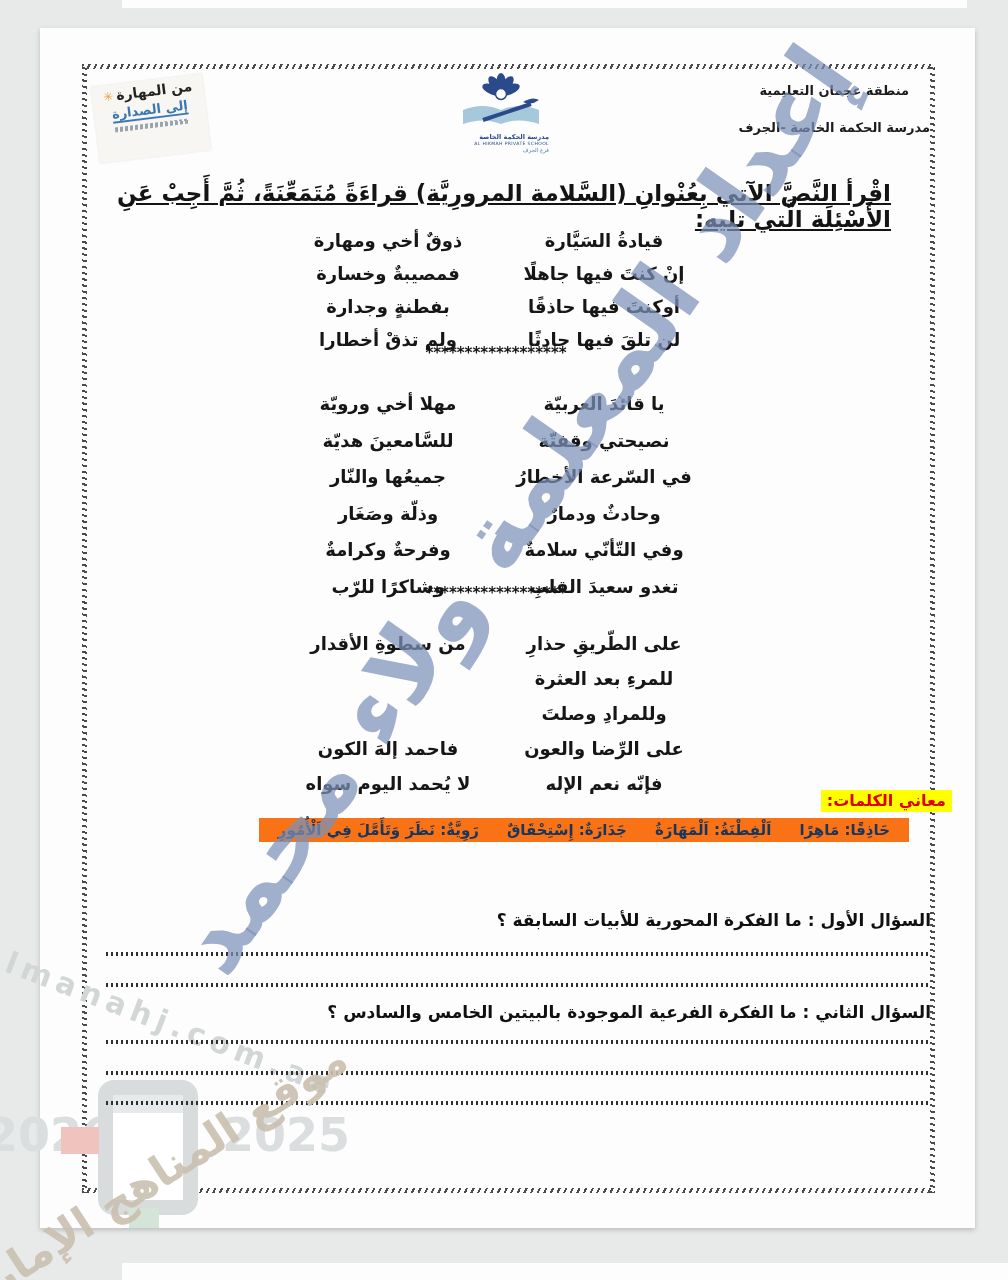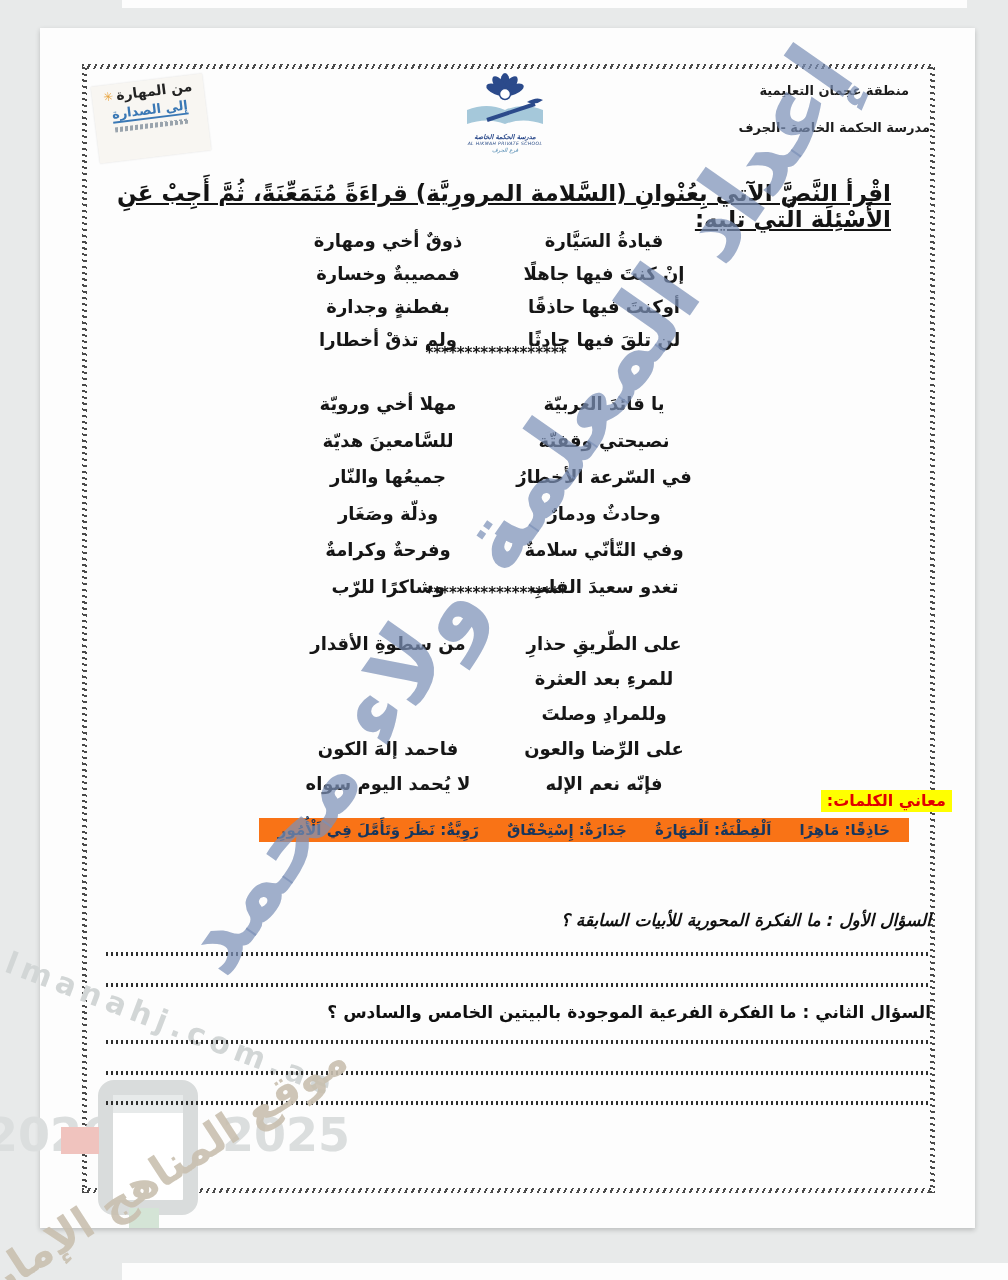--- a/index.html
+++ b/index.html
@@ -17,21 +17,21 @@
   }
   
   .frame{position:absolute;pointer-events:none;}
   .frame.t{left:42px;top:36px;width:853px;height:5px;background:repeating-linear-gradient(115deg,#4a4a4a 0 2px,transparent 2px 6px);}
   .frame.b{left:42px;top:1160px;width:853px;height:5px;background:repeating-linear-gradient(115deg,#4a4a4a 0 2px,transparent 2px 6px);}
   .frame.l{left:42px;top:36px;width:5px;height:1129px;background:repeating-linear-gradient(15deg,#4a4a4a 0 2px,transparent 2px 6px);}
   .frame.r{left:890px;top:36px;width:5px;height:1129px;background:repeating-linear-gradient(15deg,#4a4a4a 0 2px,transparent 2px 6px);}
 
   
   .hdr-right{position:absolute;right:45px;top:44px;text-align:center;font-size:13px;font-weight:bold;color:#1c1c1c;direction:rtl;line-height:37px;}
-  .school-logo{position:absolute;left:412px;top:44px;width:106px;height:100px;text-align:center;font-style:italic;}
+  .school-logo{position:absolute;left:403px;top:44px;width:106px;height:100px;text-align:right;}
   .school-logo .tiny-ar{font-size:6.5px;color:#2b4a8b;font-weight:bold;line-height:7px;}
   .school-logo .tiny-en{font-size:4.5px;color:#274a86;line-height:6px;letter-spacing:.4px;}
   .school-logo .tiny-br{font-size:5.5px;color:#4d87b0;line-height:7px;}
   .skill-logo{position:absolute;left:55px;top:52px;width:112px;height:74px;background:#f8f6f2;transform:rotate(-7deg);direction:rtl;text-align:center;padding-top:3px;box-shadow:0 0 2px rgba(0,0,0,.12);}
   .skill-logo .l1{font-size:14px;font-weight:bold;color:#232323;}
   .skill-logo .star{color:#e8a33d;font-size:12px;margin-right:3px;}
   .skill-logo .l2{font-size:13px;font-weight:bold;color:#3a78b5;border-bottom:2px solid #3a78b5;display:inline-block;margin-top:1px;}
   .skill-logo .cap{width:74px;height:5px;margin:4px auto 0;background:repeating-linear-gradient(90deg,#9aa4ad 0 3px,transparent 3px 5px);}
 
   
@@ -49,21 +49,21 @@
 
   
   .vocab-title{position:absolute;right:23px;top:762px;background:#ffff00;color:#e00000;font-weight:bold;font-size:16px;padding:1px 6px 2px;direction:rtl;}
   .vocab{position:absolute;right:66px;top:790px;direction:rtl;text-align:right;font-weight:bold;font-size:15px;color:#17365d;}
   .vrow{background:#f97316;display:block;width:fit-content;margin-bottom:8px;padding:3px 5px;}
   .vrow .entry{padding:0 14px;display:inline-block;white-space:nowrap;}
   .vrow.r2 .entry{padding:0 21px;}
 
   
   .q{position:absolute;right:44px;direction:rtl;font-weight:bold;font-size:17px;color:#101010;}
-  .q1{top:882px;font-style:italic;} .q2{top:974px;}
+  .q1{top:882px;} .q2{top:974px;}
   .dots{position:absolute;left:66px;width:824px;height:4px;z-index:5;
         background:repeating-linear-gradient(90deg,#2e2e2e 0 2px,transparent 2px 5px);}
   .d1{top:924px;} .d2{top:955px;} .d3{top:1012px;} .d4{top:1043px;} .d5{top:1073px;}
 
   
   .wm-prep{position:absolute;left:-50px;top:446px;width:1160px;height:150px;z-index:40;
            transform:rotate(-55deg);direction:rtl;text-align:center;white-space:nowrap;
            font-size:95px;font-weight:bold;color:rgba(123,144,183,.72);}
   .wm-site{position:absolute;left:-30px;top:1002px;transform:rotate(21deg);z-index:1;
            font-size:30px;font-weight:bold;letter-spacing:6px;color:#d2d6d6;}

